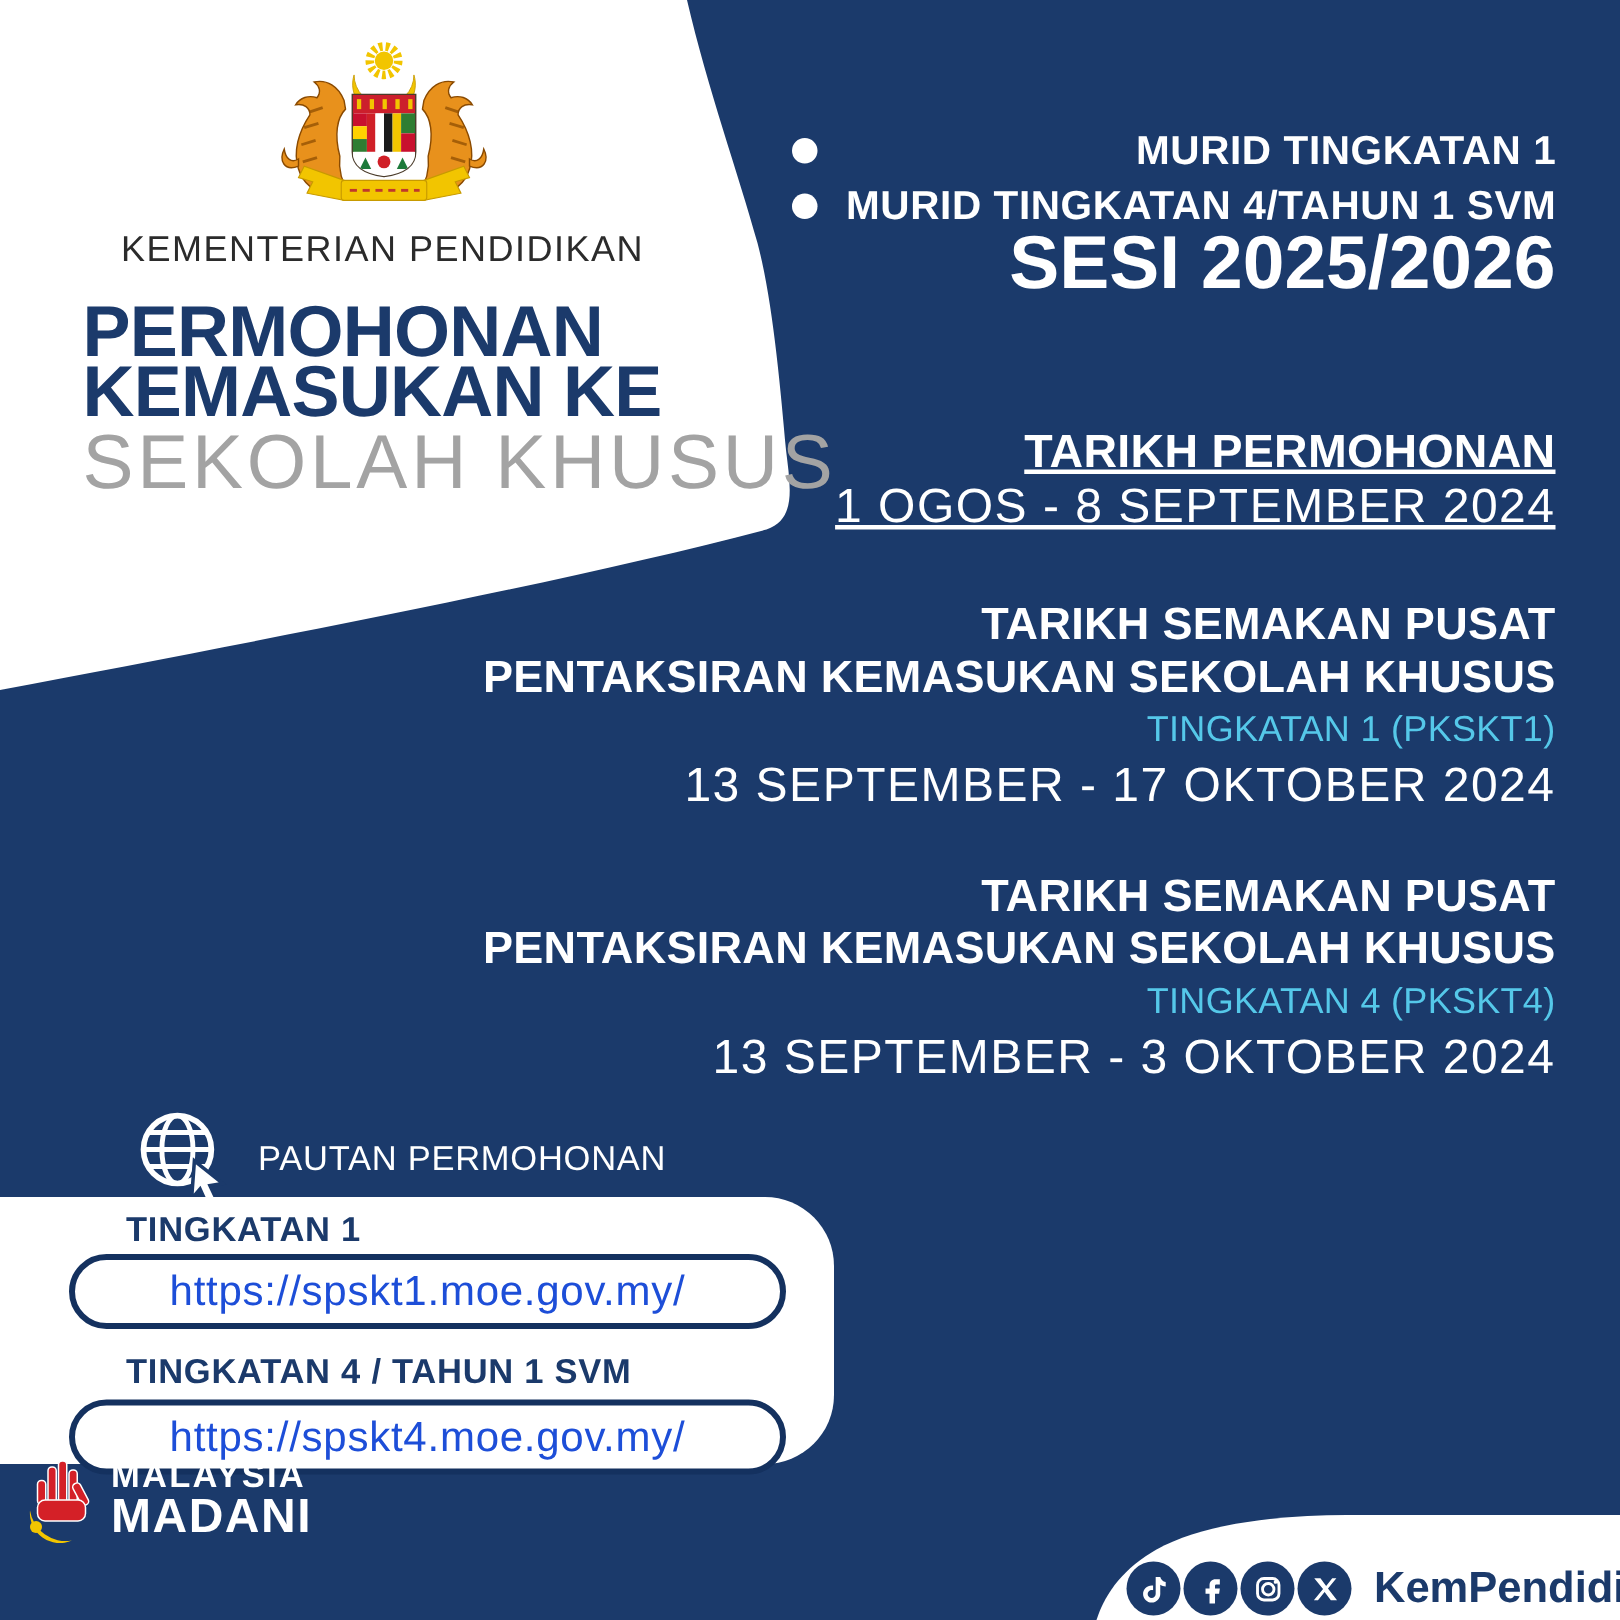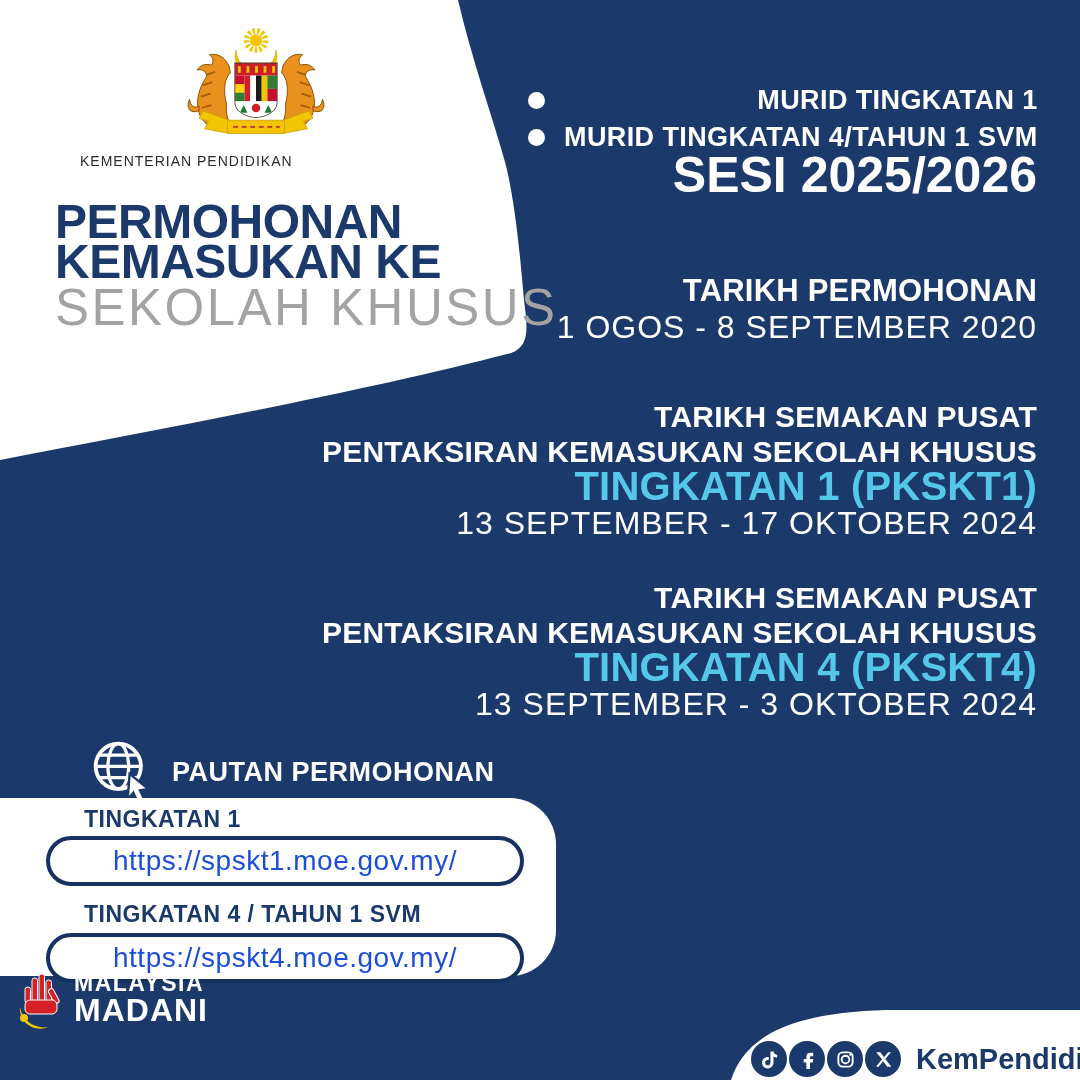--- a/index.html
+++ b/index.html
@@ -6,43 +6,43 @@
   .poster{
     position:relative;width:1080px;height:1080px;overflow:hidden;
     background:#1b3a6b;font-family:"Liberation Sans",sans-serif;
     -webkit-font-smoothing:antialiased;
   }
   .bg-shapes{position:absolute;inset:0;z-index:0;}
   .layer{position:absolute;z-index:2;}
 
   
   .emblem{left:180px;top:24px;width:152px;height:126px;}
-  .ministry{left:80px;top:153px;width:350px;text-align:left;
-    font-size:14px;font-weight:500;color:#2b2b2b;letter-spacing:1px;}
+  .ministry{left:80px;top:153px;width:350px;text-align:center;
+    font-size:24px;font-weight:500;color:#2b2b2b;letter-spacing:1px;}
   .title{left:55px;top:202px;color:#1b3a6b;}
   .title-bold{font-size:48px;font-weight:800;line-height:40px;letter-spacing:-0.5px;}
   .title-light{font-size:51px;font-weight:400;line-height:46px;letter-spacing:2.5px;margin-top:3px;color:#a3a3a3;}
 
   
   .bullets{left:528px;top:82px;color:#fff;}
   .bullet-row{display:flex;align-items:center;gap:19px;height:37px;justify-content:space-between;}
   .bullet-dot{width:17px;height:17px;border-radius:50%;background:#fff;flex:0 0 auto;}
   .bullet-text{font-size:27px;font-weight:700;letter-spacing:.4px;white-space:nowrap;}
   .sesi{right:43px;top:146px;color:#fff;font-size:50px;font-weight:800;letter-spacing:0;white-space:nowrap;}
 
   .sec{position:absolute;right:43px;text-align:right;color:#fff;z-index:2;}
-  .sec1{top:273px;} .sec2{top:399px;} .sec3{top:580px;}
+  .sec1{top:283px;text-decoration:underline;} .sec2{top:399px;} .sec3{top:580px;}
   .sec-head{font-size:30px;font-weight:800;line-height:35px;letter-spacing:.2px;white-space:nowrap;}
   .sec1 .sec-head{font-size:31px;}
-  .sec-hl{font-size:40px;font-weight:700;line-height:35px;letter-spacing:.2px;white-space:nowrap;}
+  .sec-hl{font-size:24px;font-weight:400;line-height:35px;letter-spacing:.2px;white-space:nowrap;}
   .sec-date{font-size:32px;font-weight:400;line-height:36px;letter-spacing:1px;white-space:nowrap;margin-top:1px;}
 
   
   .links-head{left:90px;top:738px;display:flex;align-items:center;gap:16px;color:#fff;}
-  .links-head-text{font-size:27px;font-weight:700;letter-spacing:.5px;white-space:nowrap;}
+  .links-head-text{font-size:23px;font-weight:400;letter-spacing:.5px;white-space:nowrap;}
   .links-panel{left:0;top:798px;width:556px;height:178px;background:#fff;
     border-radius:0 46px 46px 0;}
   .link-label{position:absolute;left:84px;font-size:23px;font-weight:800;color:#1b3a6b;letter-spacing:.5px;white-space:nowrap;}
   .label1{top:8px;} .label2{top:103px;}
   .url-pill{position:absolute;left:46px;width:478px;height:50px;border:4px solid #14315f;
     border-radius:29px;background:#fff;display:flex;align-items:center;justify-content:center;box-sizing:border-box;}
   .pill1{top:38px;} .pill2{top:135px;}
   .url-text{font-size:28px;font-weight:400;color:#1d4ed8;letter-spacing:.5px;white-space:nowrap;}
 
   
@@ -147,21 +147,21 @@
     </div>
     <div class="bullet-row">
       <span class="bullet-dot"></span>
       <span class="bullet-text">MURID TINGKATAN 4/TAHUN 1 SVM</span>
     </div>
   </div>
   <div class="layer sesi">SESI 2025/2026</div>
 
   <div class="sec sec1">
     <div class="sec-head">TARIKH PERMOHONAN</div>
-    <div class="sec-date">1 OGOS - 8 SEPTEMBER 2020</div>
+    <div class="sec-date">1 OGOS - 8 SEPTEMBER 2024</div>
   </div>
 
   <div class="sec sec2">
     <div class="sec-head">TARIKH SEMAKAN PUSAT</div>
     <div class="sec-head">PENTAKSIRAN KEMASUKAN SEKOLAH KHUSUS</div>
     <div class="sec-hl" style="color:#55c8e9;">TINGKATAN 1 (PKSKT1)</div>
     <div class="sec-date">13 SEPTEMBER - 17 OKTOBER 2024</div>
   </div>
 
   <div class="sec sec3">

